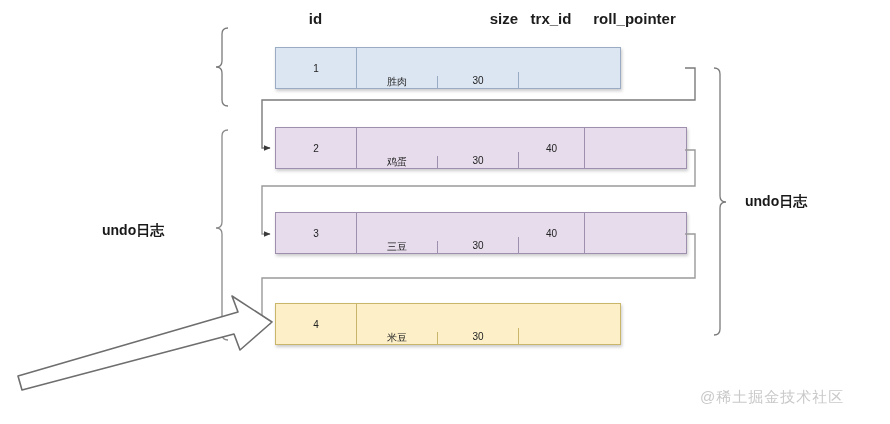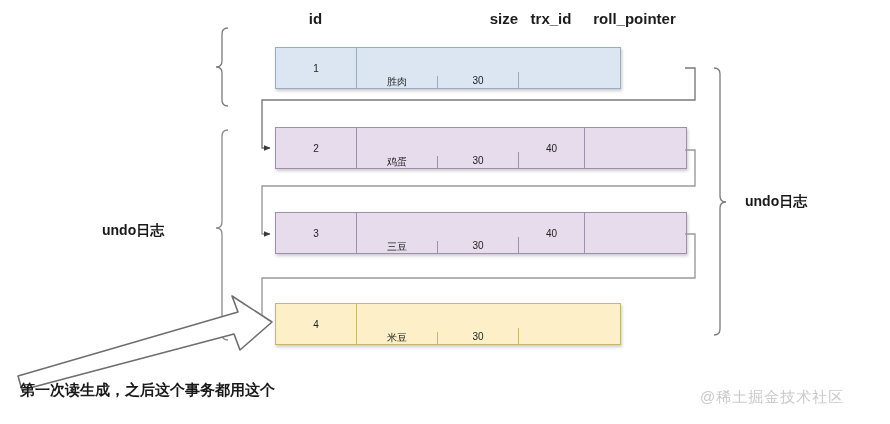--- a/index.html
+++ b/index.html
@@ -156,17 +156,16 @@
     <g>
       <path d="M18,376 L238,312 L232,296 L272,322 L240,350 L234,334 L22,390 z" fill="#ffffff" stroke="#6e6e6e" stroke-width="1.6" stroke-linejoin="round"></path>
     </g>
   </svg>
 
 
   <div class="side-label" style="left:102px;top:222px;">undo日志</div>
 
   <div class="side-label" style="left:745px;top:193px;">undo日志</div>
 
-  <div class="caption" style="left:20px;top:381px;">第一次读生成，之后这个事务都用这个</div>
 
   <div class="watermark" style="left:700px;top:388px;">@稀土掘金技术社区</div>
 
 </div>
 
 </body></html>

